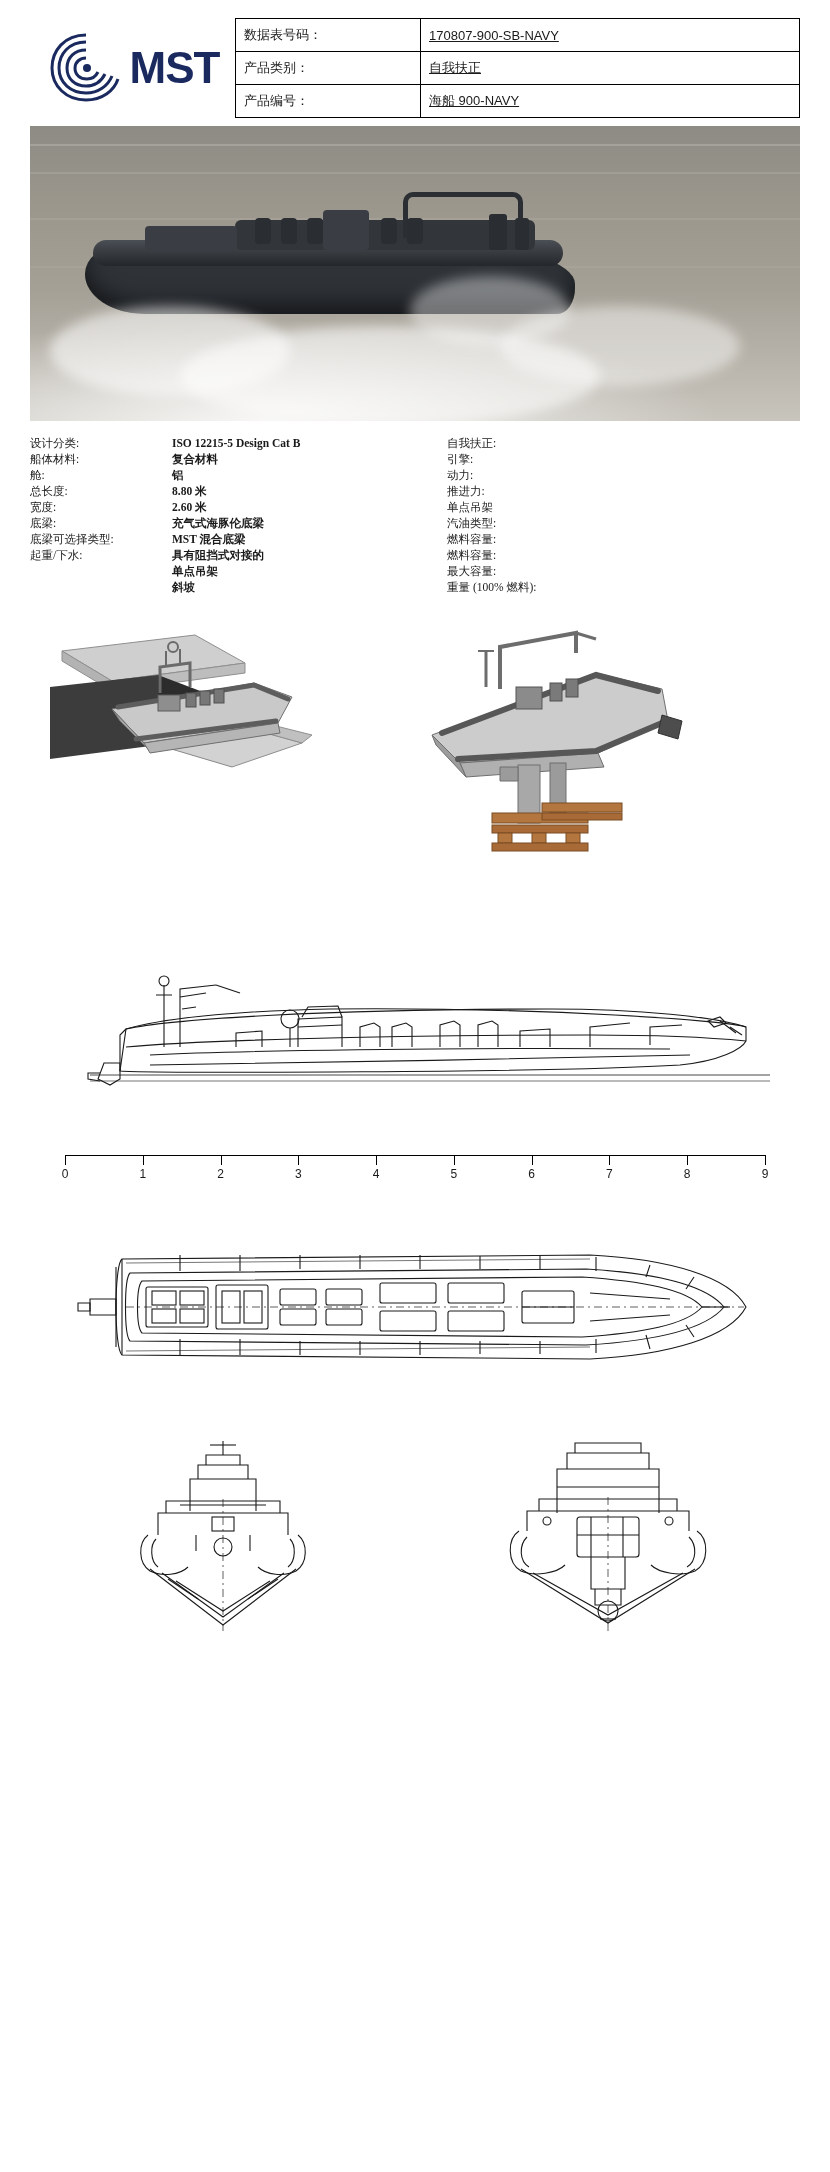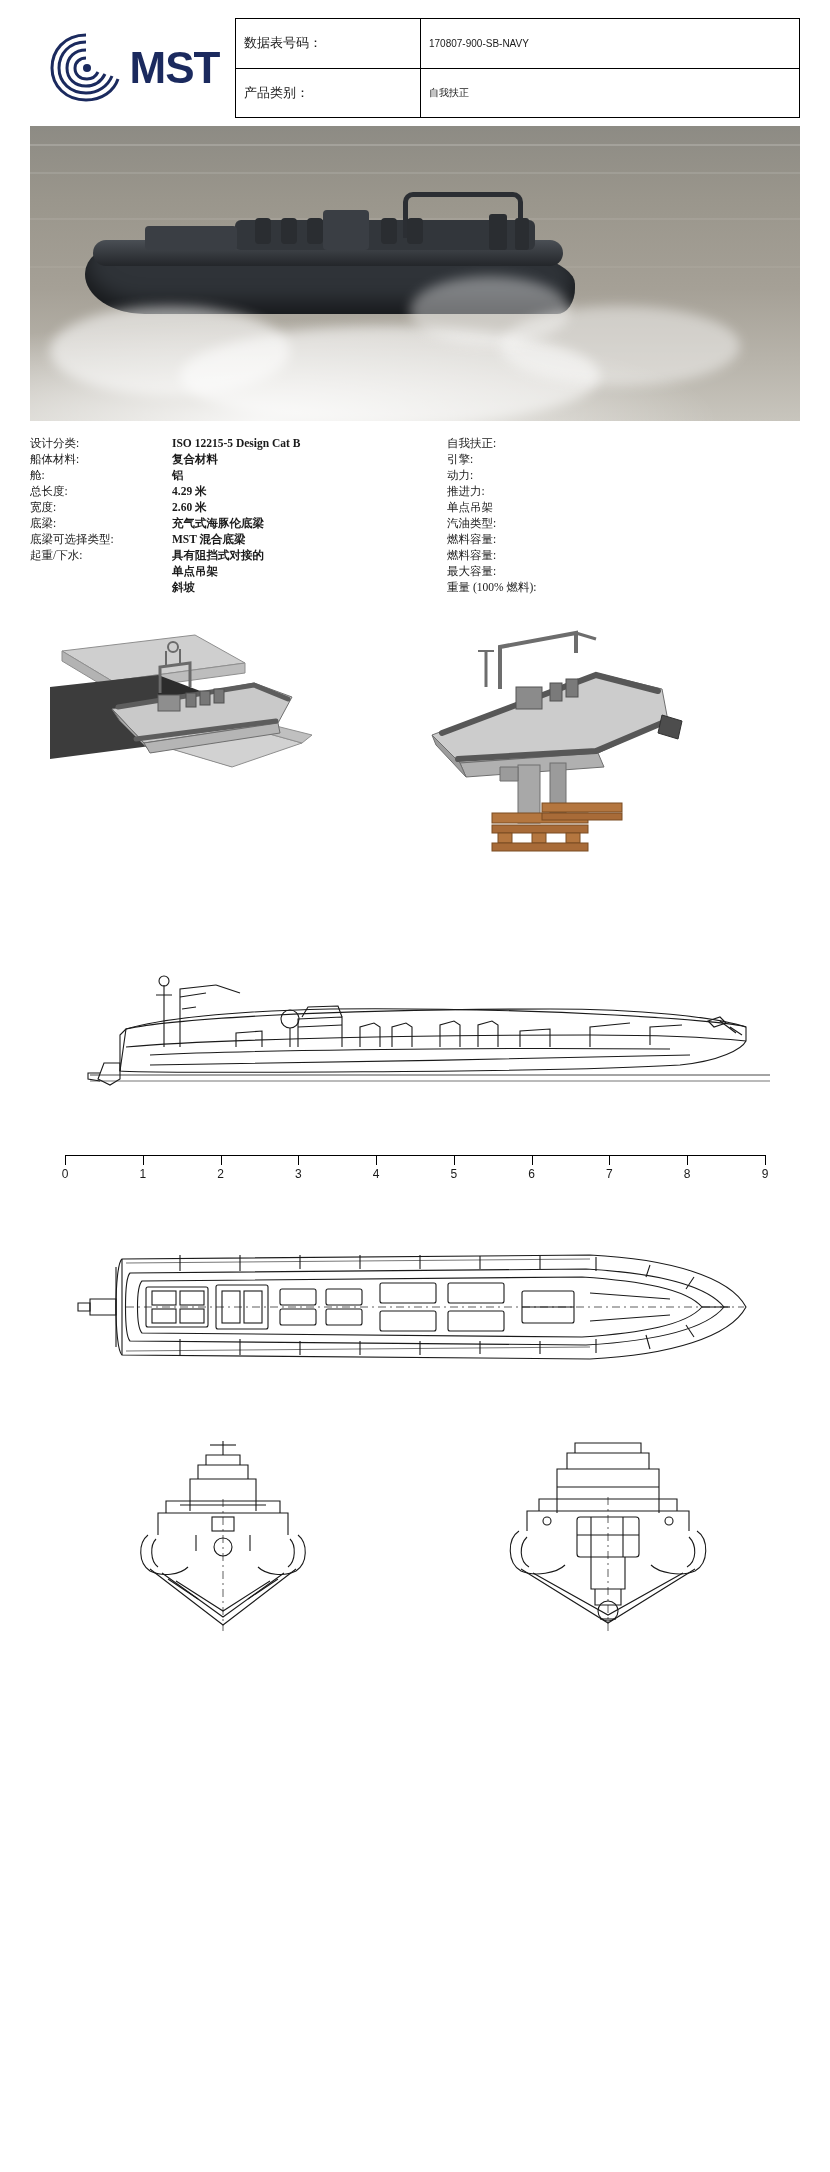--- a/index.html
+++ b/index.html
@@ -58,21 +58,21 @@
   .spec-table td {
     border: 1px solid #000;
     padding: 5px 8px;
     vertical-align: middle;
     height: 30px;
   }
   .spec-table td.key {
     width: 185px;
     font-size: 13px;
   }
-  .spec-table td.val { font-size: 10px; }
+  .spec-table td.val { font-size: 13px; text-decoration: underline; }
 
   
   .hero {
     margin-top: 8px;
     width: 770px;
     height: 295px;
     position: relative;
     overflow: hidden;
     background: linear-gradient(to bottom, #8d8b84 0%, #9a968c 25%, #a5a096 55%, #b8b4ab 80%, #c8c5bd 100%);
   }
@@ -221,20 +221,24 @@
     </div>
     <table class="spec-table">
       <tbody>
           <tr>
         <td class="key">数据表号码：</td>
         <td class="val">170807-900-SB-NAVY</td>
       </tr>
       <tr>
         <td class="key">产品类别：</td>
         <td class="val">自我扶正</td>
+      </tr>
+      <tr>
+        <td class="key">产品编号：</td>
+        <td class="val">海船 900-NAVY</td>
       </tr>
     </tbody>
       </table>
   </div>
 
   <div class="hero">
     <div class="water-streak" style="top:18px;"></div>
     <div class="water-streak" style="top:46px;opacity:.6;"></div>
     <div class="water-streak" style="top:92px;opacity:.45;"></div>
     <div class="water-streak" style="top:140px;opacity:.3;"></div>
@@ -271,21 +275,21 @@
         <div>总长度:</div>
         <div>宽度:</div>
         <div>底梁:</div>
         <div>底梁可选择类型:</div>
         <div>起重/下水:</div>
       </div>
       <div class="values">
         <div>ISO 12215-5 Design Cat B</div>
         <div>复合材料</div>
         <div>铝</div>
-        <div>4.29 米</div>
+        <div>8.80 米</div>
         <div>2.60 米</div>
         <div>充气式海豚伦底梁</div>
         <div>MST 混合底梁</div>
         <div>具有阻挡式对接的</div>
         <div>单点吊架</div>
         <div>斜坡</div>
       </div>
     </div>
     <div class="spec-col right">
       <div class="labels">

